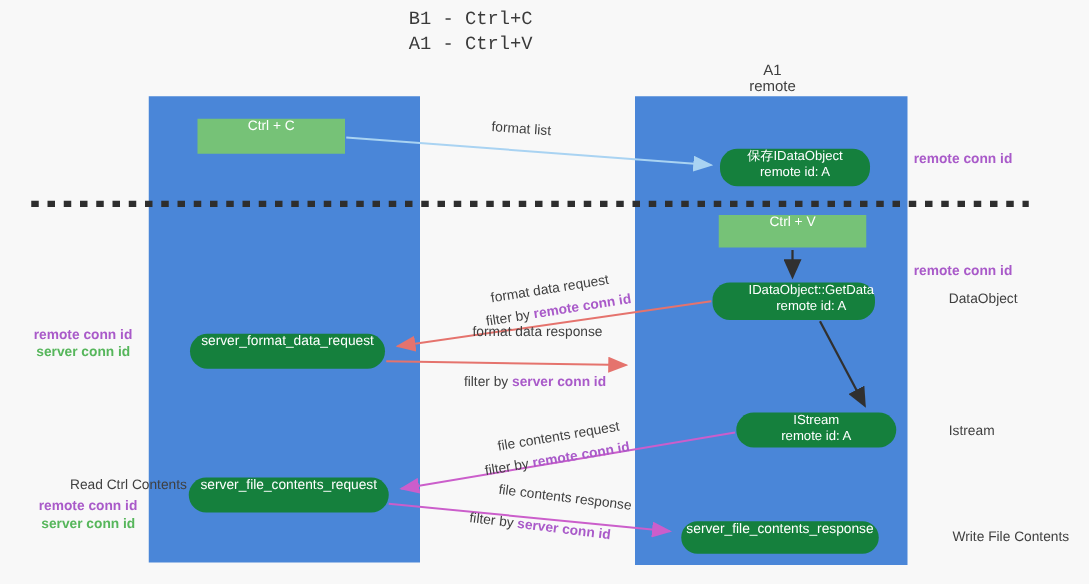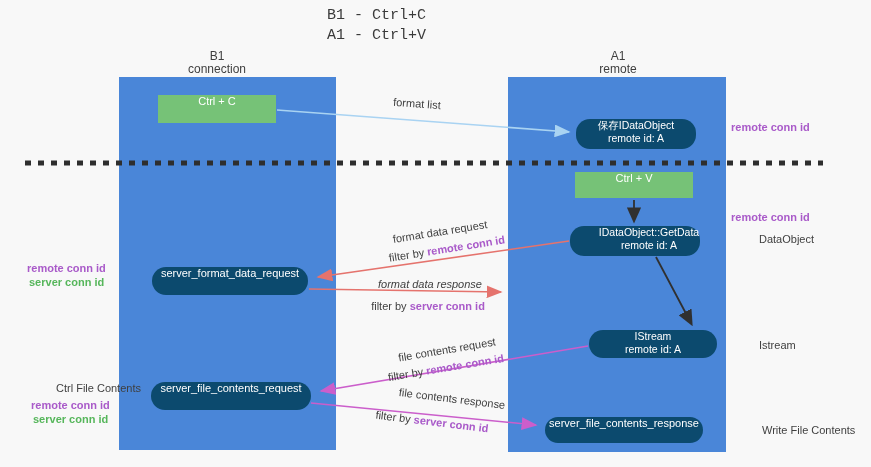--- a/index.html
+++ b/index.html
@@ -23,43 +23,39 @@
   .lane-header{
     font-size:12px;line-height:13px;text-align:center;color:#3f3f3f;
   }
   .node{
     display:flex;flex-direction:column;align-items:center;justify-content:flex-start;
     color:#ffffff;text-align:center;
     font-size:11px;line-height:13px;
     box-sizing:border-box;
   }
   .node.green{background:#76c277;}
-  .node.orange{background:#0c4a6e;border-radius:14px;}
+  .node.orange{background:#15803d;border-radius:14px;}
   .node .l2{font-size:10.5px;}
   .lbl{
     font-size:11px;line-height:13px;white-space:nowrap;color:#3f3f3f;
   }
   .lbl.center{transform:translate(-50%,-50%);}
   .purple{color:#a95ac9;font-weight:bold;}
   .greent{color:#56b65b;font-weight:bold;}
   .dark{color:#3f3f3f;font-weight:normal;margin-left:28px;}
   svg.overlay{position:absolute;left:0;top:0;pointer-events:none;}
 </style>
 </head>
 <body>
 
 <div class="stage">
 
   <div class="abs title"><span>B1 - Ctrl+C</span>
 <span>A1 - Ctrl+V</span></div>
 
-  <div class="abs lane-header" style="left:157px;top:50px;width:120px;">
-    <div>B1</div>
-    <div>connection</div>
-  </div>
   <div class="abs lane-header" style="left:558px;top:50px;width:120px;">
     <div>A1</div>
     <div>remote</div>
   </div>
 
   <div class="abs lane" style="left:119px;top:77px;width:217px;height:373px;"></div>
   <div class="abs lane" style="left:508px;top:77px;width:218px;height:375px;"></div>
 
   <svg class="overlay" width="871" height="467" viewBox="0 0 871 467">
     <defs>
@@ -125,34 +121,34 @@
 
   <div class="abs node orange" style="left:545px;top:417px;width:158px;height:26px;">
     <div>server_file_contents_response</div>
   </div>
 
   <div class="abs lbl center" style="left:417px;top:104px;transform:translate(-50%,-50%) rotate(4deg);">format list</div>
 
   <div class="abs lbl center" style="left:440px;top:232px;transform:translate(-50%,-50%) rotate(-9deg);">format data request</div>
   <div class="abs lbl center" style="left:447px;top:249px;transform:translate(-50%,-50%) rotate(-9deg);"><span>filter by </span><span class="purple">remote conn id</span></div>
 
-  <div class="abs lbl center" style="left:430px;top:284px;transform:translate(-50%,-50%);font-style:italic;">format data response</div>
+  <div class="abs lbl center" style="left:430px;top:266px;transform:translate(-50%,-50%);">format data response</div>
   <div class="abs lbl center" style="left:428px;top:306px;transform:translate(-50%,-50%);"><span>filter by </span><span class="purple">server conn id</span></div>
 
   <div class="abs lbl center" style="left:447px;top:350px;transform:translate(-50%,-50%) rotate(-9.5deg);">file contents request</div>
   <div class="abs lbl center" style="left:446px;top:368px;transform:translate(-50%,-50%) rotate(-9.5deg);"><span>filter by </span><span class="purple">remote conn id</span></div>
 
   <div class="abs lbl center" style="left:452px;top:399px;transform:translate(-50%,-50%) rotate(7deg);">file contents response</div>
   <div class="abs lbl center" style="left:432px;top:422px;transform:translate(-50%,-50%) rotate(7deg);"><span>filter by </span><span class="purple">server conn id</span></div>
 
   <div class="abs lbl purple" style="left:731px;top:121px;">remote conn id</div>
   <div class="abs lbl purple" style="left:731px;top:211px;">remote conn id</div>
   <div class="abs lbl dark" style="left:731px;top:233px;">DataObject</div>
   <div class="abs lbl dark" style="left:731px;top:339px;">Istream</div>
   <div class="abs lbl dark" style="left:734px;top:424px;text-align:center;">Write File Contents</div>
 
   <div class="abs lbl purple" style="left:27px;top:262px;">remote conn id</div>
   <div class="abs lbl greent" style="left:29px;top:276px;">server conn id</div>
-  <div class="abs lbl dark" style="left:28px;top:382px;">Ctrl File Contents</div>
+  <div class="abs lbl dark" style="left:28px;top:382px;">Read Ctrl Contents</div>
   <div class="abs lbl purple" style="left:31px;top:399px;">remote conn id</div>
   <div class="abs lbl greent" style="left:33px;top:413px;">server conn id</div>
 
 </div>
 
 </body></html>

